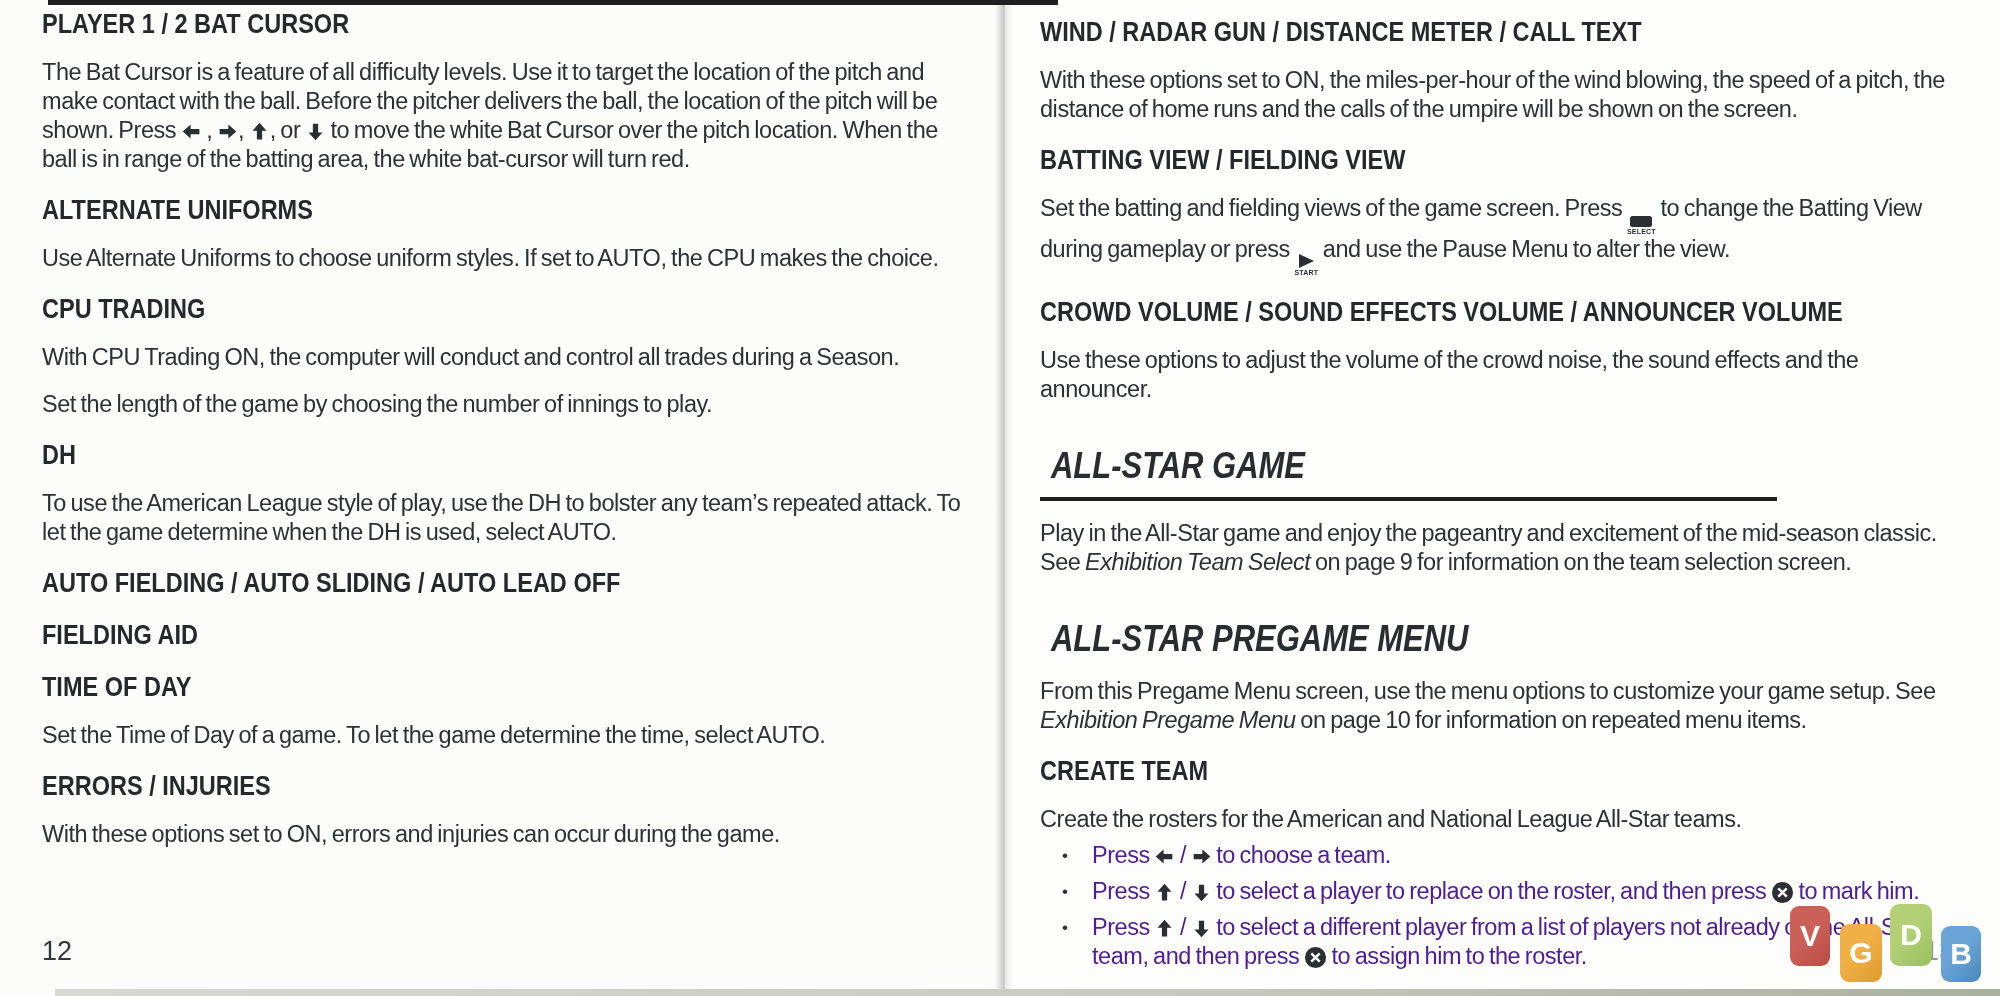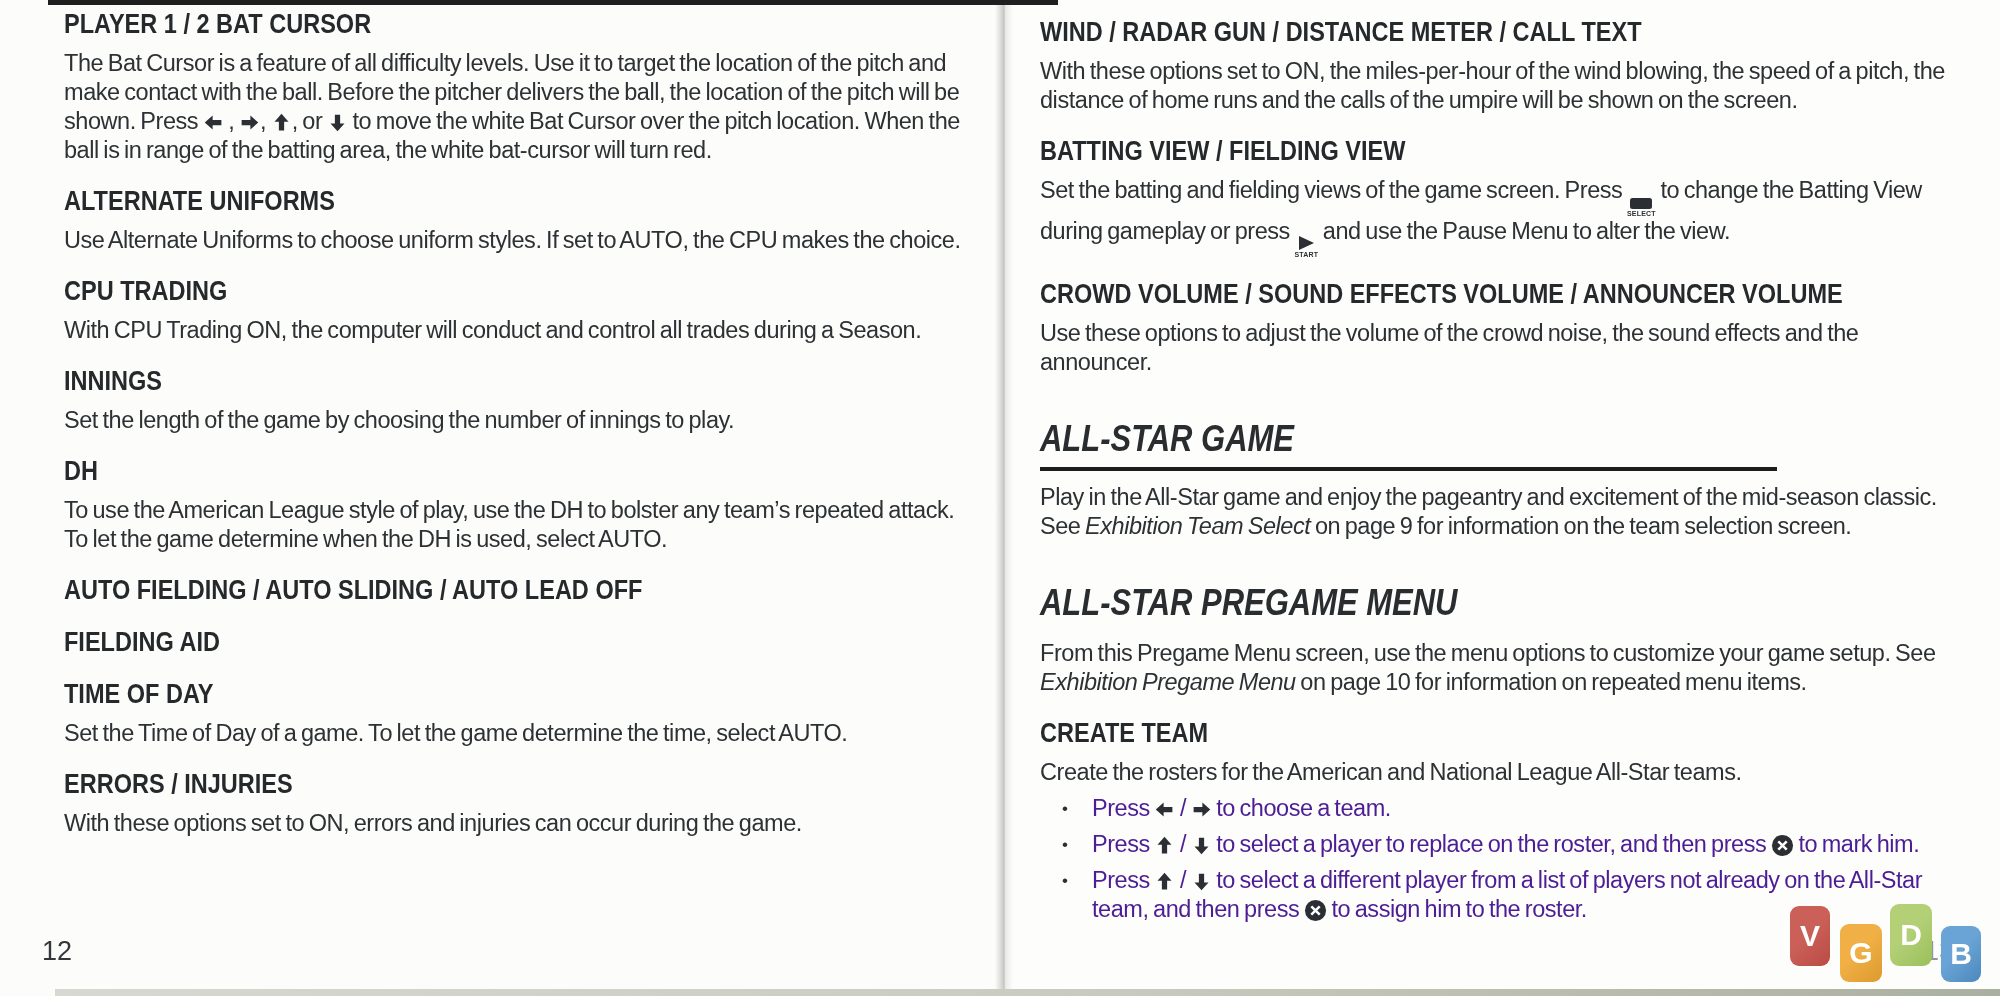--- a/index.html
+++ b/index.html
@@ -3,40 +3,40 @@
 <meta charset="utf-8">
 <style>
   html,body{margin:0;padding:0;}
   body{
     width:2000px;height:996px;position:relative;overflow:hidden;
     background:#ffffff;
     font-family:"Liberation Sans","DejaVu Sans",sans-serif;
     color:#2d3134;
   }
   .page{position:absolute;top:0;height:996px;box-sizing:border-box;}
-  .page-left{left:0;width:1005px;background:#fcfcfa;padding:6px 30px 0 64px;}
+  .page-left{left:0;width:1005px;background:#fcfcfa;padding:6px 30px 0 42px;}
   .page-right{left:1005px;width:995px;background:#fdfdfc;padding:14px 45px 0 35px;}
   .spine{
     position:absolute;left:995px;top:0;width:18px;height:996px;z-index:3;pointer-events:none;
     background:linear-gradient(90deg,rgba(0,0,0,0) 0%,rgba(90,90,85,0.28) 44%,rgba(120,120,115,0.45) 50%,rgba(90,90,85,0.12) 58%,rgba(0,0,0,0) 100%);
   }
   .topbar{position:absolute;left:48px;top:0;width:1010px;height:5px;background:#1f1f1f;z-index:4;}
   .botstrip{position:absolute;left:55px;right:0;bottom:0;height:7px;z-index:4;
     background:linear-gradient(90deg,#d8d8d2 0%,#c9cabf 55%,#aab0a0 100%);}
   
-  h2,h3,p{margin:0;padding:0;}
+  h2,h3,p{margin:11px;padding:0;}
   h3.h{font-size:28px;line-height:32px;font-weight:bold;color:#26292c;margin:20px 0 9px 0;white-space:nowrap;}
   h3.h:first-child{margin-top:2px;}
   .cond{display:inline-block;transform:scaleX(0.84);transform-origin:0 60%;}
   .title-wrap{margin:42px 0 12px 0;}
   .title-wrap.no-rule{margin-bottom:16px;}
   h2.title{font-size:36px;line-height:40px;font-weight:bold;font-style:italic;color:#2a2d30;white-space:nowrap;}
   h2.title .cond{transform:scaleX(0.86);}
   .rule{height:4px;background:#1d1d1d;width:80.5%;margin-top:8px;}
-  p.body{font-size:23.5px;line-height:29px;letter-spacing:-0.45px;word-spacing:-1.5px;margin:0 0 2px 0;color:#2d3134;}
+  p.body{font-size:23.5px;line-height:29px;letter-spacing:-0.45px;word-spacing:-1.5px;margin:18px 0 2px 0;color:#2d3134;}
   p.body i, .bt i{font-style:italic;}
   .bullet{display:flex;margin:7px 0;padding-left:22px;}
   .dot{flex:0 0 30px;font-size:17px;line-height:29px;color:#2b2f33;}
   .bt{font-size:23.5px;line-height:29px;letter-spacing:-0.45px;word-spacing:-1.5px;color:#4c1d95;}
   
   .ic{display:inline-block;}
   .ic svg{display:inline-block;}
   .arr{width:21px;height:21px;vertical-align:-4px;fill:#2b2f33;}
   .crossb{width:23px;height:23px;vertical-align:-4.5px;}
   .crossb circle{fill:#2b2f33;}
@@ -65,21 +65,20 @@
             <polygon points="3,9 13,9 13,4 22,12 13,20 13,15 3,15"></polygon>
           </svg></span>, <span class="ic ic-up-arrow"><svg class="arr" viewBox="0 0 24 24">
             <polygon points="9,21 9,11 4,11 12,2 20,11 15,11 15,21"></polygon>
           </svg></span>, or <span class="ic ic-down-arrow"><svg class="arr" viewBox="0 0 24 24">
             <polygon points="9,3 9,13 4,13 12,22 20,13 15,13 15,3"></polygon>
           </svg></span> to move the white Bat Cursor over the pitch location. When the ball is in range of the batting area, the white bat-cursor will turn red.</p>
       <h3 class="h"><span class="cond">ALTERNATE UNIFORMS</span></h3>
       <p class="body">Use Alternate Uniforms to choose uniform styles. If set to AUTO, the CPU makes the choice.</p>
       <h3 class="h"><span class="cond">CPU TRADING</span></h3>
       <p class="body">With CPU Trading ON, the computer will conduct and control all trades during a Season.</p>
-      <h3 class="h"><span class="cond">INNINGS</span></h3>
       <p class="body">Set the length of the game by choosing the number of innings to play.</p>
       <h3 class="h"><span class="cond">DH</span></h3>
       <p class="body">To use the American League style of play, use the DH to bolster any team’s repeated attack. To let the game determine when the DH is used, select AUTO.</p>
       <h3 class="h"><span class="cond">AUTO FIELDING / AUTO SLIDING / AUTO LEAD OFF</span></h3>
       <h3 class="h"><span class="cond">FIELDING AID</span></h3>
       <h3 class="h"><span class="cond">TIME OF DAY</span></h3>
       <p class="body">Set the Time of Day of a game. To let the game determine the time, select AUTO.</p>
       <h3 class="h"><span class="cond">ERRORS / INJURIES</span></h3>
       <p class="body">With these options set to ON, errors and injuries can occur during the game.</p>
     </div>

